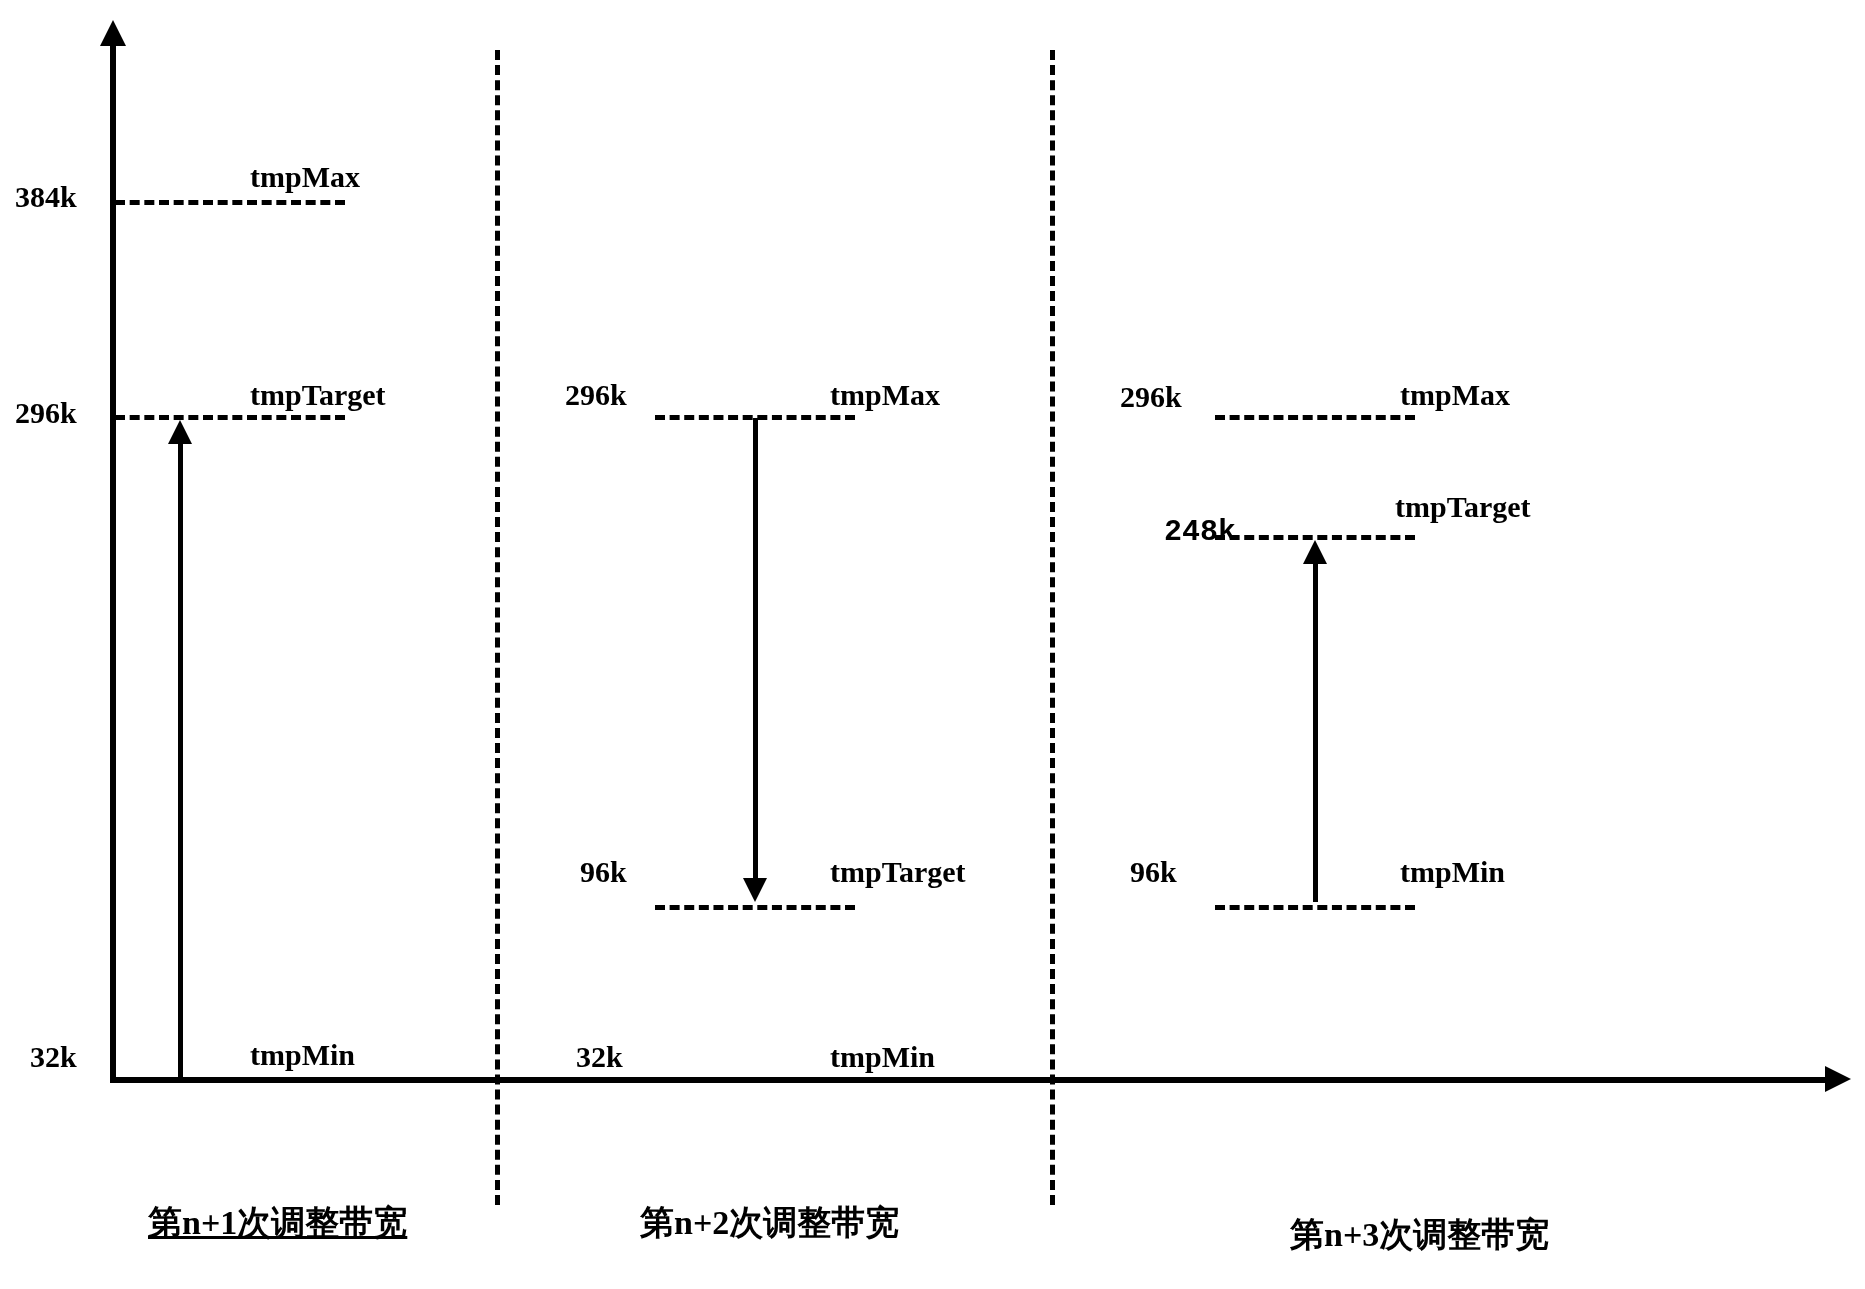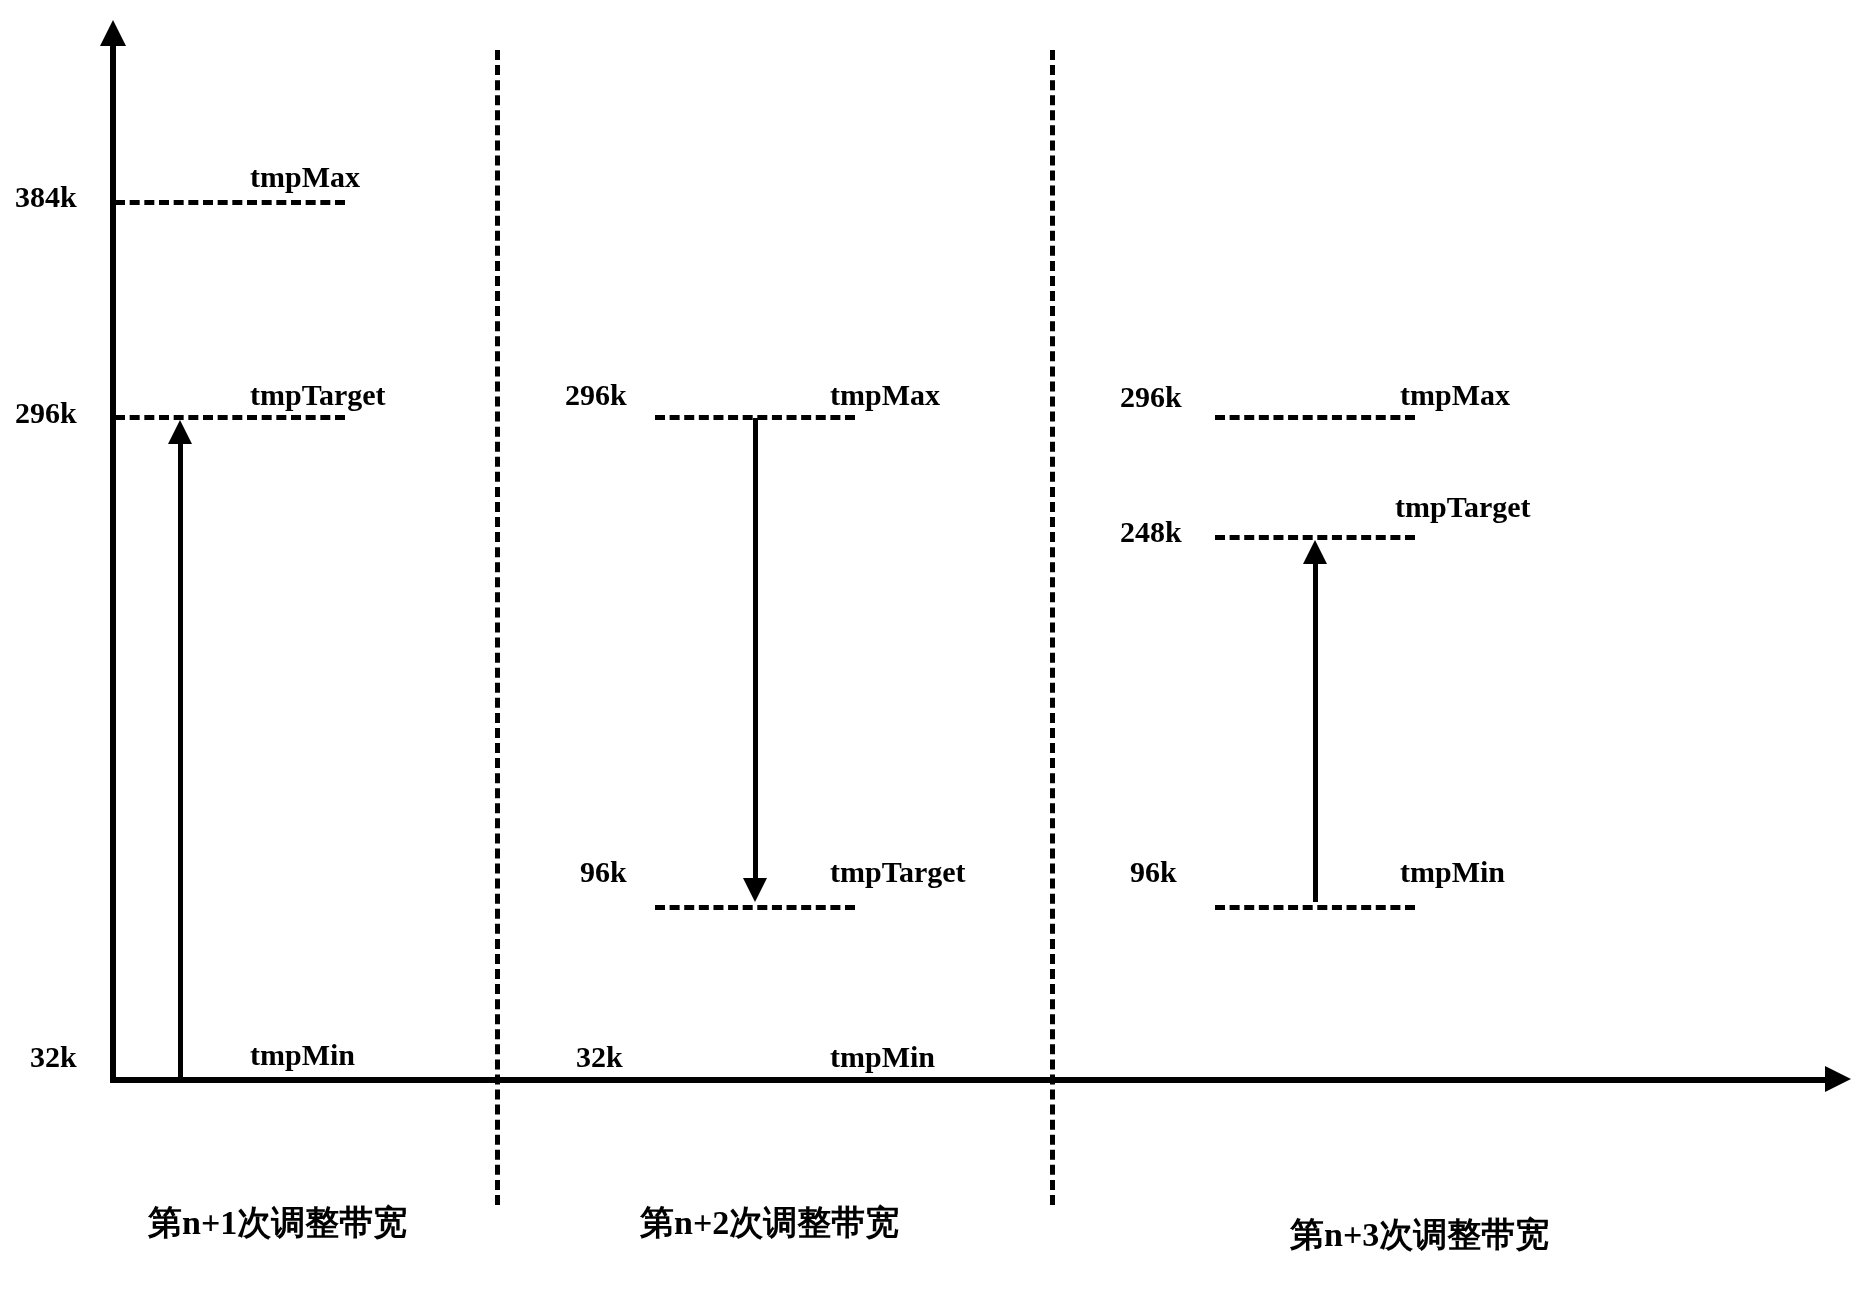--- a/index.html
+++ b/index.html
@@ -116,21 +116,21 @@
   <div class="label" style="left:250px; top:160px;">tmpMax</div>
 
   <div class="hdash" style="left:115px; top:415px;  width:230px;"></div>
   <div class="label" style="left:250px; top:378px;">tmpTarget</div>
 
   <div class="label" style="left:250px; top:1038px;">tmpMin</div>
 
   <div class="arrow-line" style="left:178px; top:440px; height:637px;"></div>
   <div class="arrow-head-up" style="left:168px; top:420px;"></div>
 
-  <div class="caption" style="left:148px; top:1200px;">第n+1次调整带宽</div>
+  <div class="caption" style="left:148px; top:1200px;text-decoration:underline;">第n+1次调整带宽</div>
 
   <div class="hdash" style="left:655px; top:415px;  width:200px;"></div>
   <div class="label" style="left:565px; top:378px;">296k</div>
   <div class="label" style="left:830px; top:378px;">tmpMax</div>
 
   <div class="hdash" style="left:655px; top:905px;  width:200px;"></div>
   <div class="label" style="left:580px; top:855px;">96k</div>
   <div class="label" style="left:830px; top:855px;">tmpTarget</div>
 
   <div class="label" style="left:576px; top:1040px;">32k</div>
@@ -139,21 +139,21 @@
   <div class="arrow-line" style="left:753px; top:418px; height:462px;"></div>
   <div class="arrow-head-down" style="left:743px; top:878px;"></div>
 
   <div class="caption" style="left:640px; top:1200px;">第n+2次调整带宽</div>
 
   <div class="hdash" style="left:1215px; top:415px; width:200px;"></div>
   <div class="label" style="left:1120px; top:380px;">296k</div>
   <div class="label" style="left:1400px; top:378px;">tmpMax</div>
 
   <div class="hdash" style="left:1215px; top:535px; width:200px;"></div>
-  <div class="label" style="left:1120px; top:515px;">248k</div>
+  <div class="label" style="left:1164px; top:515px;font-family:Liberation Mono, monospace;">248k</div>
   <div class="label" style="left:1395px; top:490px;">tmpTarget</div>
 
   <div class="hdash" style="left:1215px; top:905px; width:200px;"></div>
   <div class="label" style="left:1130px; top:855px;">96k</div>
   <div class="label" style="left:1400px; top:855px;">tmpMin</div>
 
   <div class="arrow-line" style="left:1313px; top:560px; height:342px;"></div>
   <div class="arrow-head-up" style="left:1303px; top:540px;"></div>
 
   <div class="caption" style="left:1290px; top:1200px;margin-top:12px;">第n+3次调整带宽</div>

